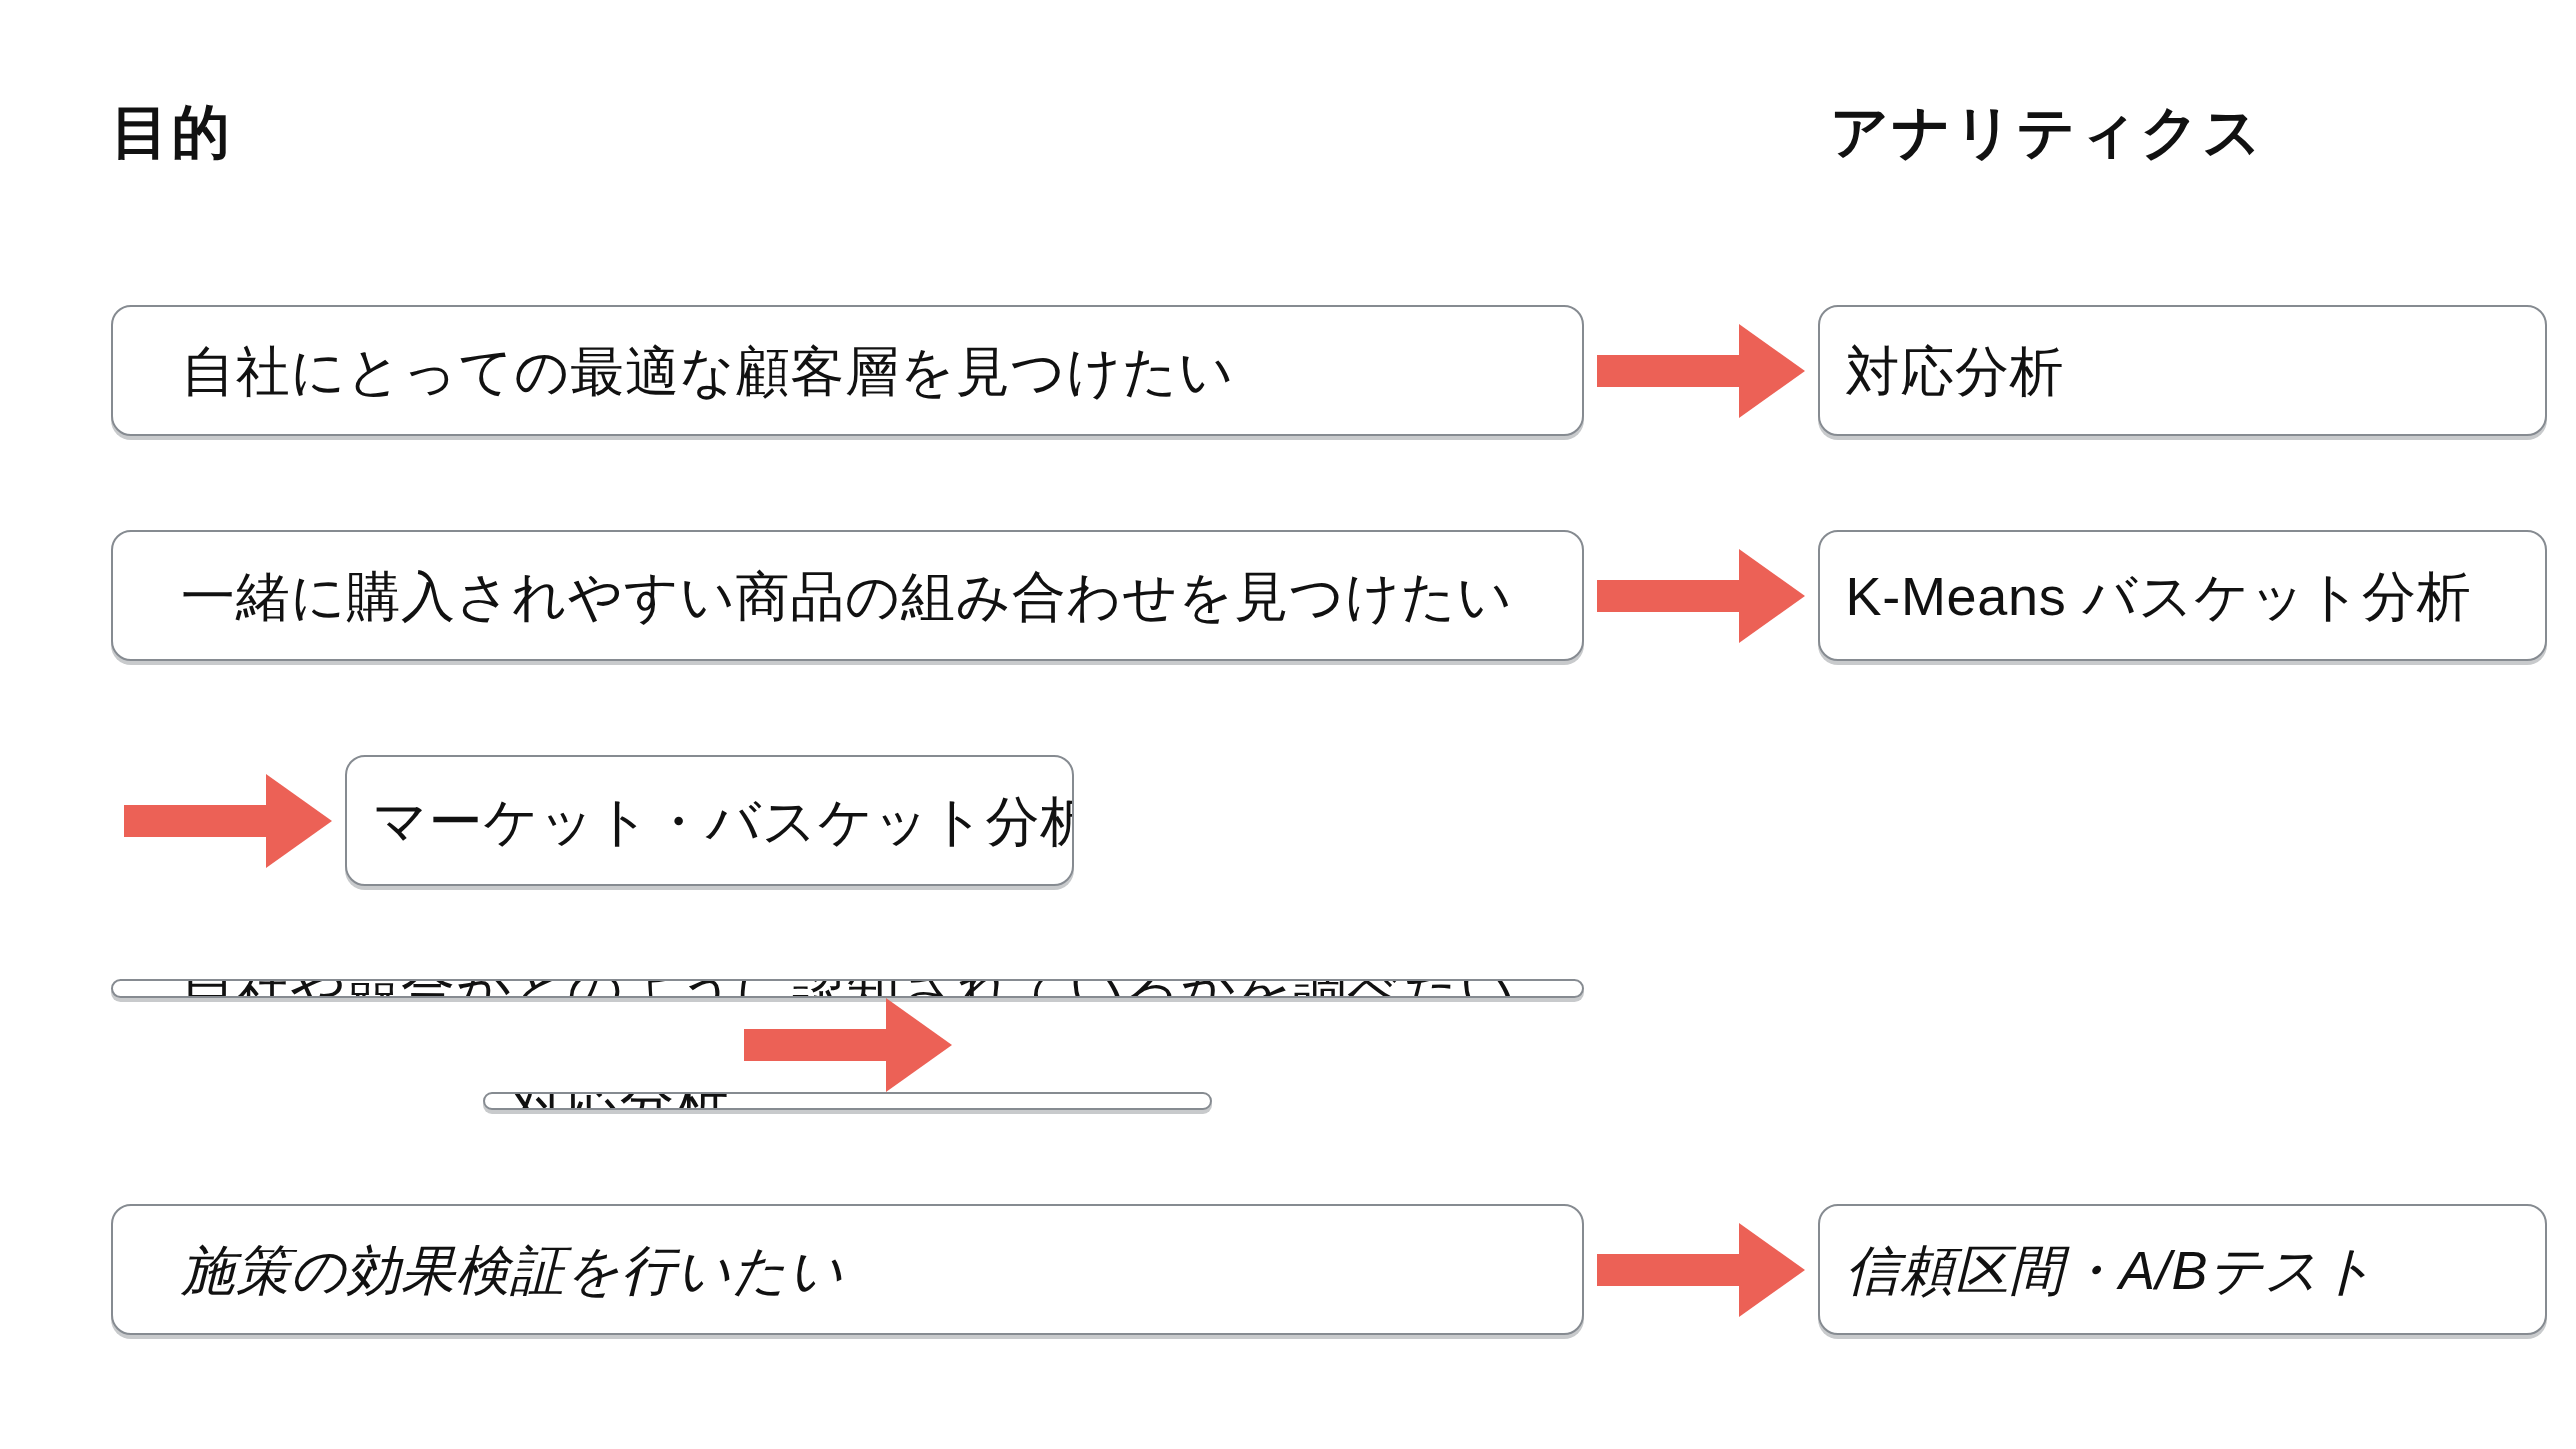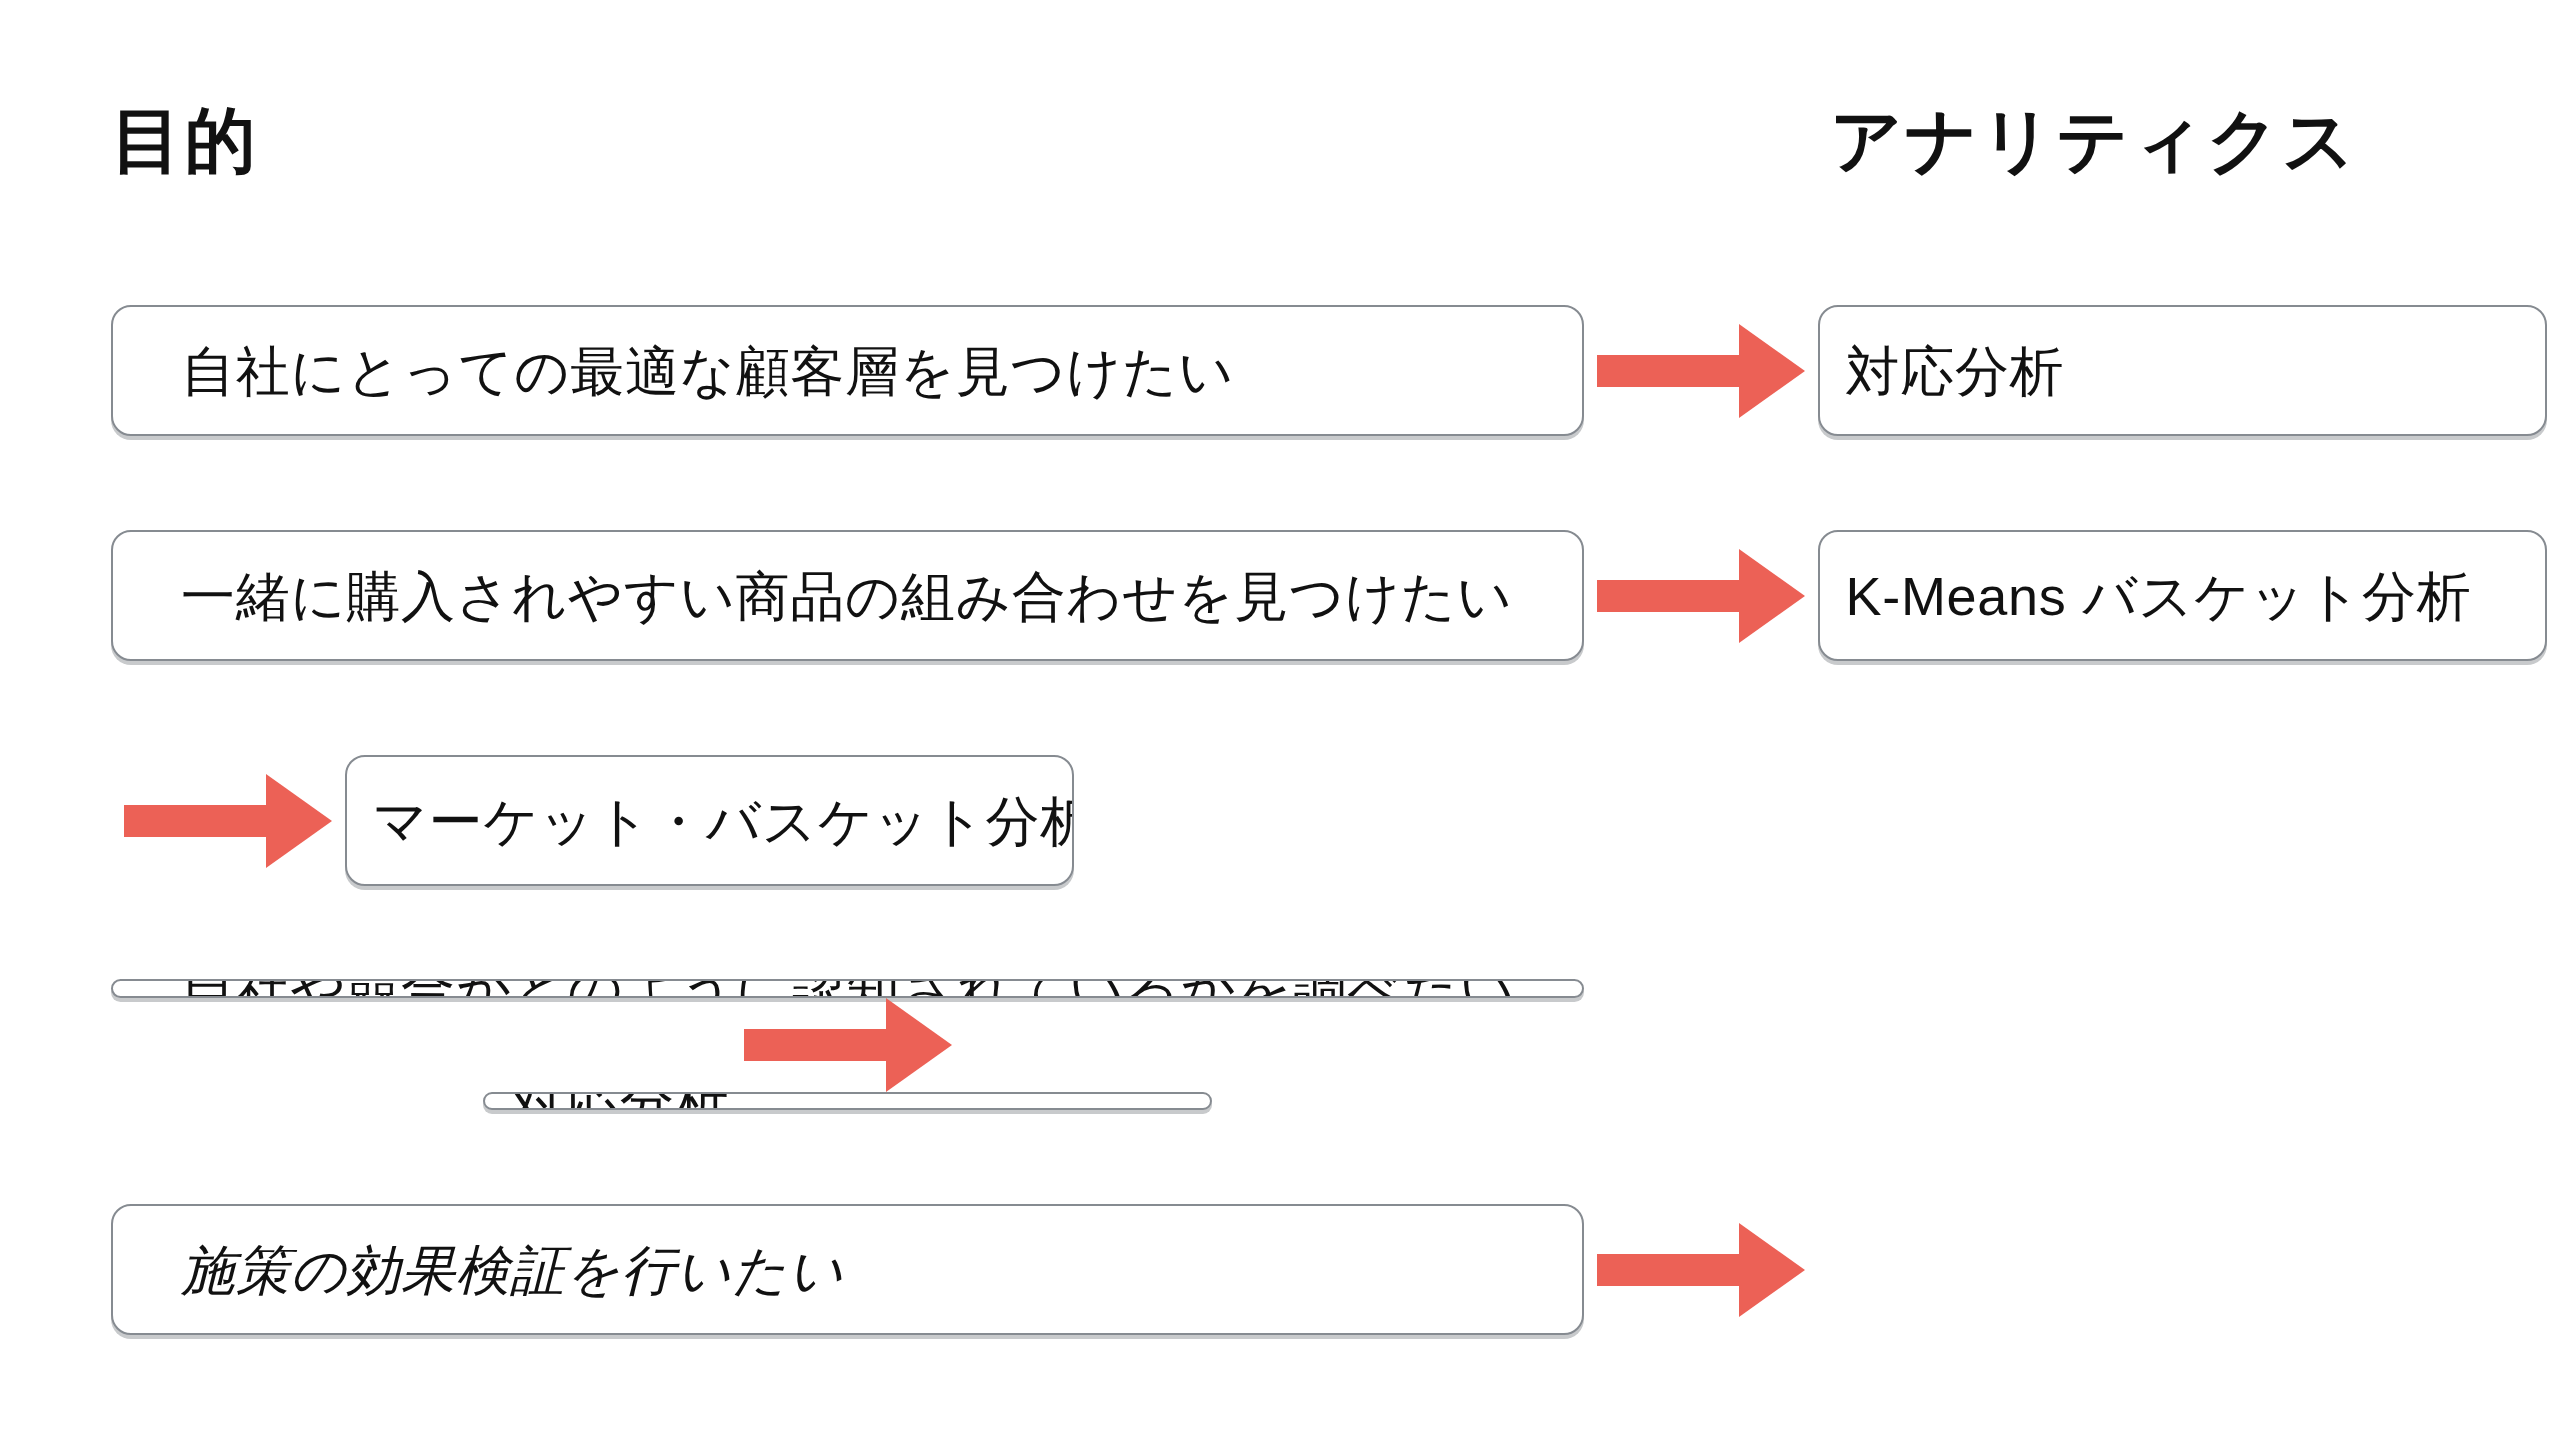--- a/index.html
+++ b/index.html
@@ -12,21 +12,21 @@
     width: 2576px;
     height: 1449px;
     background: var(--bg, #ffffff);
     font-family: "Liberation Sans", "DejaVu Sans", sans-serif;
     color: var(--text, #111111);
     overflow: hidden;
   }
   .col-header {
     position: absolute;
     top: 94px;
-    font-size: 71px;
+    font-size: 58px;
     font-weight: 700;
     letter-spacing: 2.7px;
     color: var(--text, #111111);
     white-space: nowrap;
   }
   .col-header.left  { left: 111px; }
   .col-header.right { left: 1830px; }
 
   .row {
     position: absolute;
@@ -149,16 +149,19 @@
   </div>
 
   <div class="row row-4">
     <div class="box purpose">
       <span class="label">施策の効果検証を行いたい</span>
     </div>
     <div class="arrow">
       <span class="shaft"></span>
       <span class="head"></span>
     </div>
+    <div class="box analytics">
+      <span class="label">信頼区間・A/Bテスト</span>
+    </div>
   </div>
 
 </div>
 
 
 </body></html>

